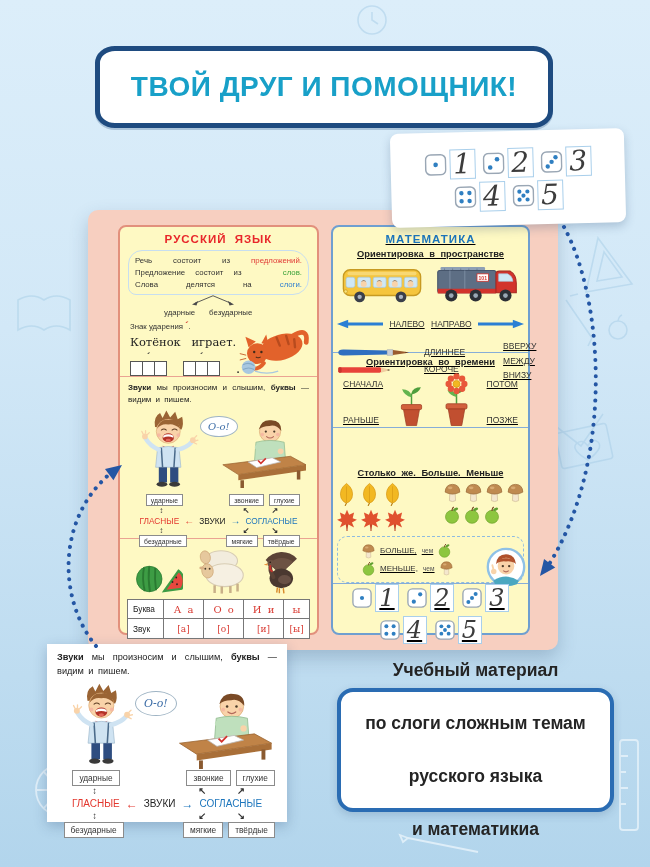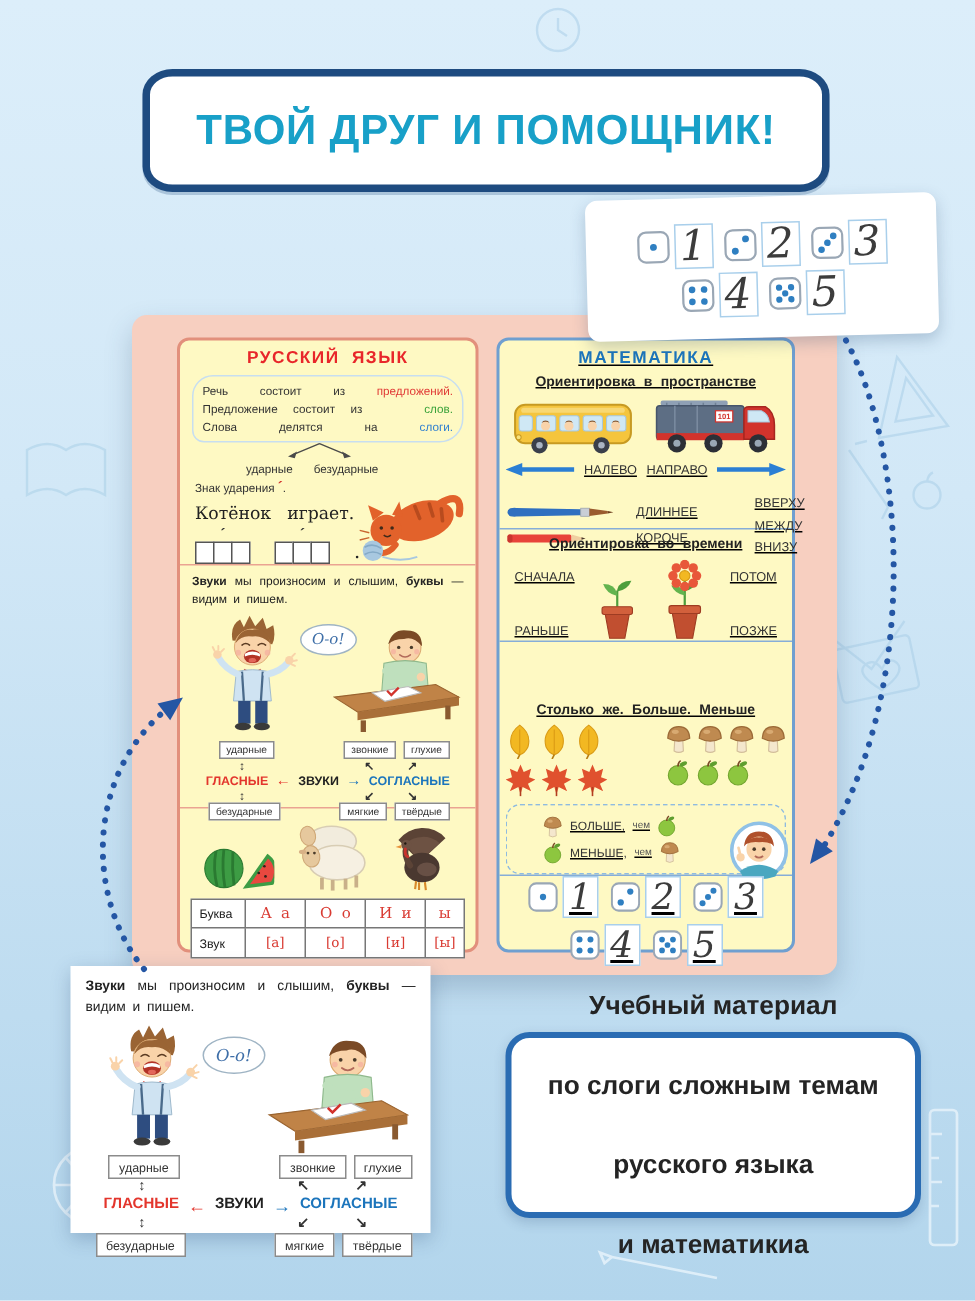--- a/index.html
+++ b/index.html
@@ -81,21 +81,21 @@
   .bubble { position:absolute; background:#fff; border:1.2px solid #9fb4c4;
     border-radius:50%; color:#3f6fa8; font-family:"DejaVu Serif", serif;
     font-style:italic; }
 
   
   .sdg { position:relative; }
   .sdg .brow { display:flex; align-items:center; }
   .sdg .box { border:1px solid #8b8b8b; background:#fff; color:#333; text-align:center; }
   .sdg .grp { display:flex; gap:5px; margin-left:auto; }
   .sdg .srow { display:flex; align-items:center; color:#333; font-weight:bold; line-height:1; }
-  .sdg .mid { display:flex; justify-content:center; font-weight:bold; }
+  .sdg .mid { display:flex; align-items:center; justify-content:center; font-weight:normal; }
   .vow { color:#e3362d; } .cons { color:#1c75bc; } .snd { color:#222; }
   .arrL { color:#e3362d; } .arrR { color:#1c75bc; }
   
   .sdg-s { margin:4px 6px 0 6px; font-size:6.8px; }
   .sdg-s .box { padding:1.5px 4px; }
   .sdg-s .b1 { margin-left:7%; } .sdg-s .b2 { margin-left:3%; }
   .sdg-s .grp { margin-right:2%; }
   .sdg-s .srow { height:9px; font-size:8px; }
   .sdg-s .va { margin-left:15%; } .sdg-s .d1 { margin-left:47%; } .sdg-s .d2 { margin-left:13%; }
   .sdg-s .mid { gap:5px; font-size:8.3px; }
@@ -118,21 +118,21 @@
     display:flex; align-items:center; justify-content:center; height:19px; }
   .ltable > div:nth-child(5n) { border-right:none; }
   .ltable > div:nth-child(n+6) { border-bottom:none; }
   .th { font-size:8.3px; color:#222; justify-content:flex-start !important; padding-left:5px; }
   .letters { font-family:"DejaVu Serif", serif; color:#d93a32; font-size:10px; word-spacing:3px; }
   .sounds { font-family:"DejaVu Serif", serif; color:#d93a32; font-size:9px; }
 
   
   .vehicles { display:flex; justify-content:center; align-items:flex-end; gap:8px; margin-top:4px; }
   .dir-row { display:flex; align-items:center; justify-content:space-between;
-    padding:0 4px; margin-top:3px; font-size:8.5px; color:#333; }
+    padding:0 4px; margin-top:14px; font-size:8.5px; color:#333; }
   .measure { display:flex; align-items:center; gap:15px; margin:6px 2px 0 4px; }
   .pens { display:flex; flex-direction:column; gap:7px; }
   .mlabels { font-size:8.5px; color:#333; line-height:2.0; }
   .mlabels3 { font-size:8.5px; color:#333; line-height:1.75; }
   .time-row { display:flex; justify-content:space-between; align-items:flex-end;
     padding:0 10px; margin-top:6px; }
   .tcol { display:flex; flex-direction:column; justify-content:space-between;
     height:46px; font-size:8.5px; color:#333; margin-bottom:2px; }
   .cmp-groups { display:flex; justify-content:space-between; padding:0 4px; margin-top:4px; }
   .icon-row { display:flex; gap:4px; align-items:flex-end; }

